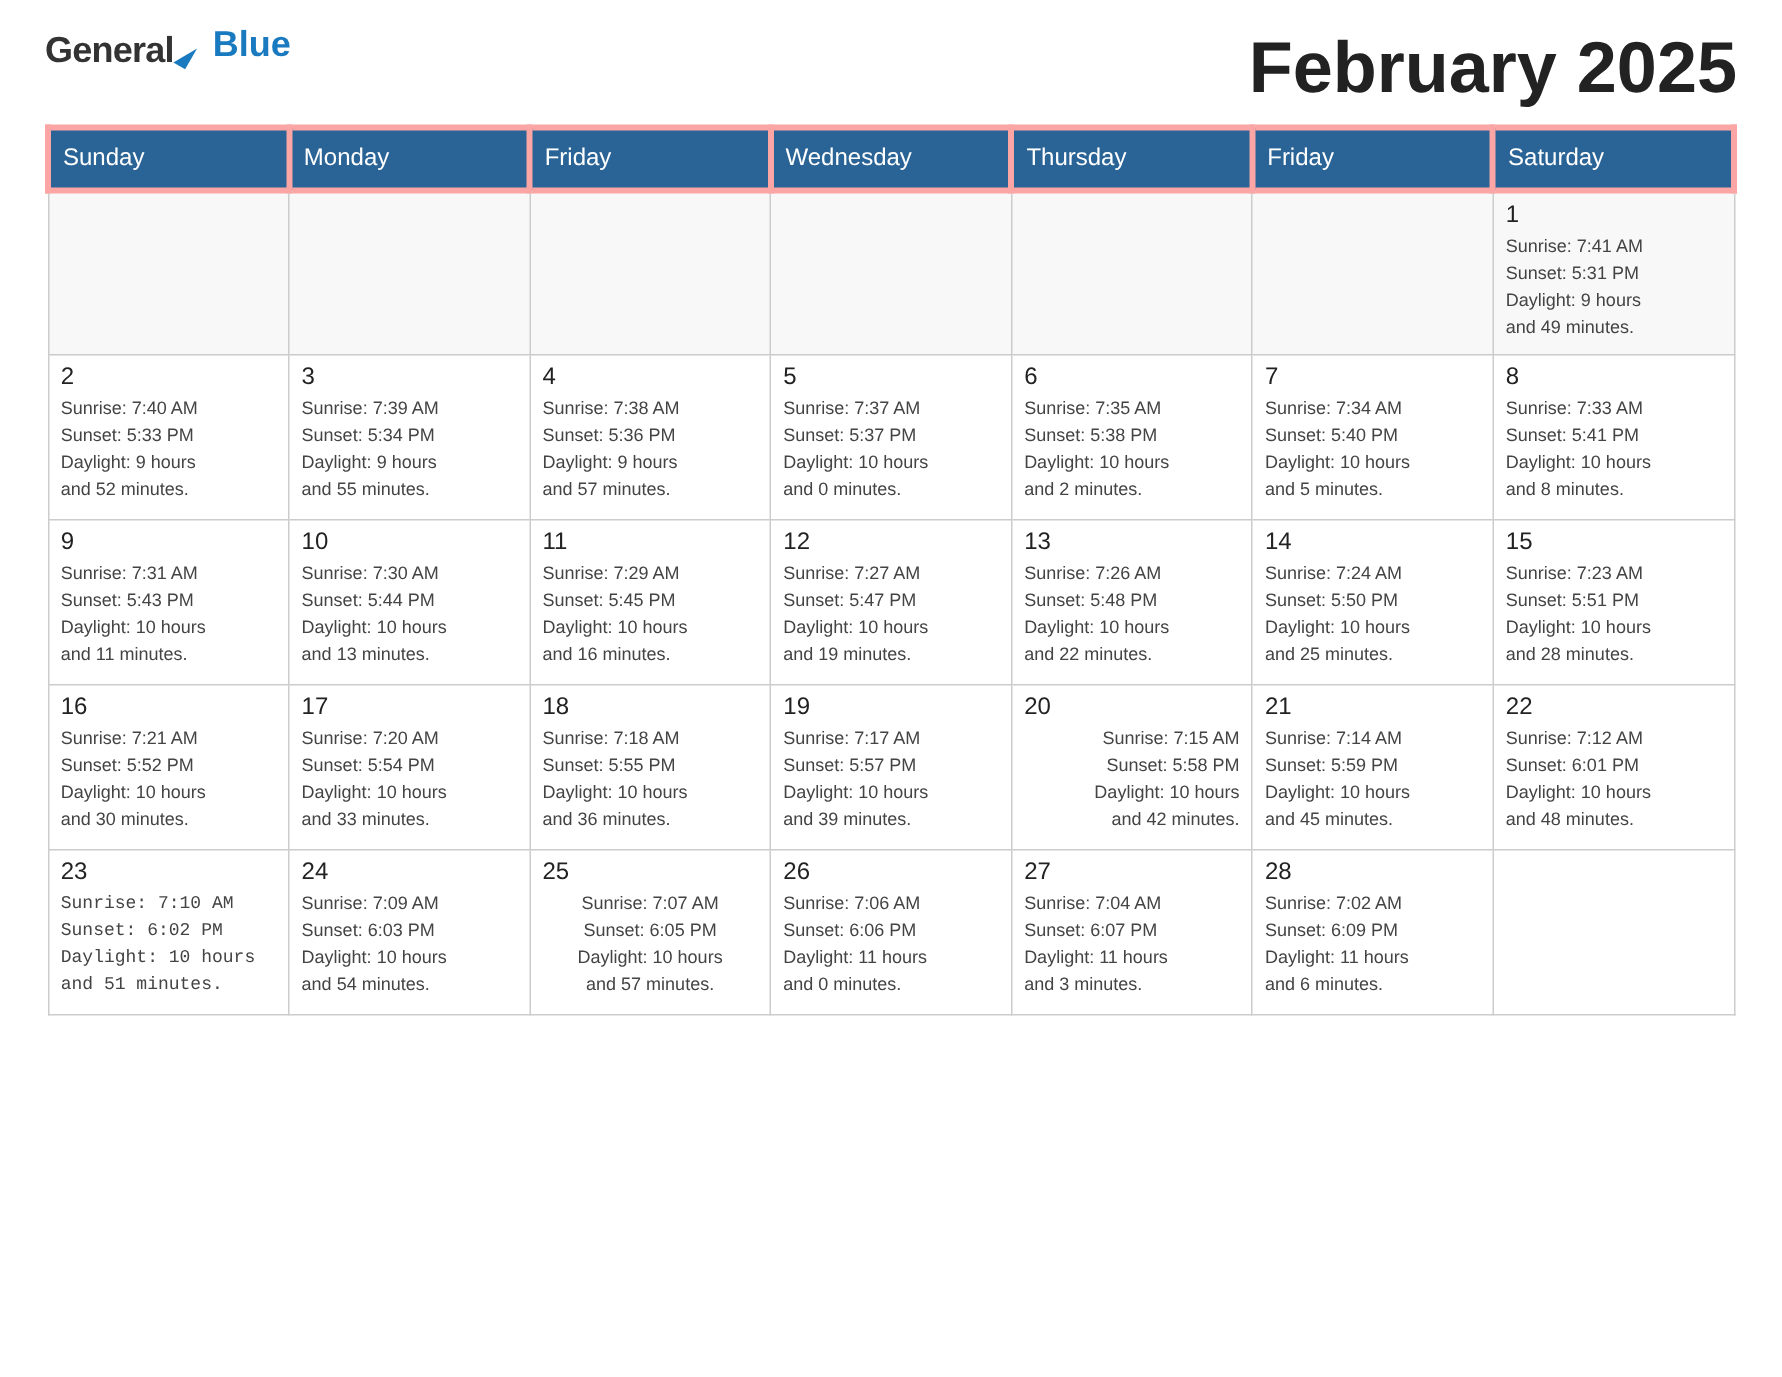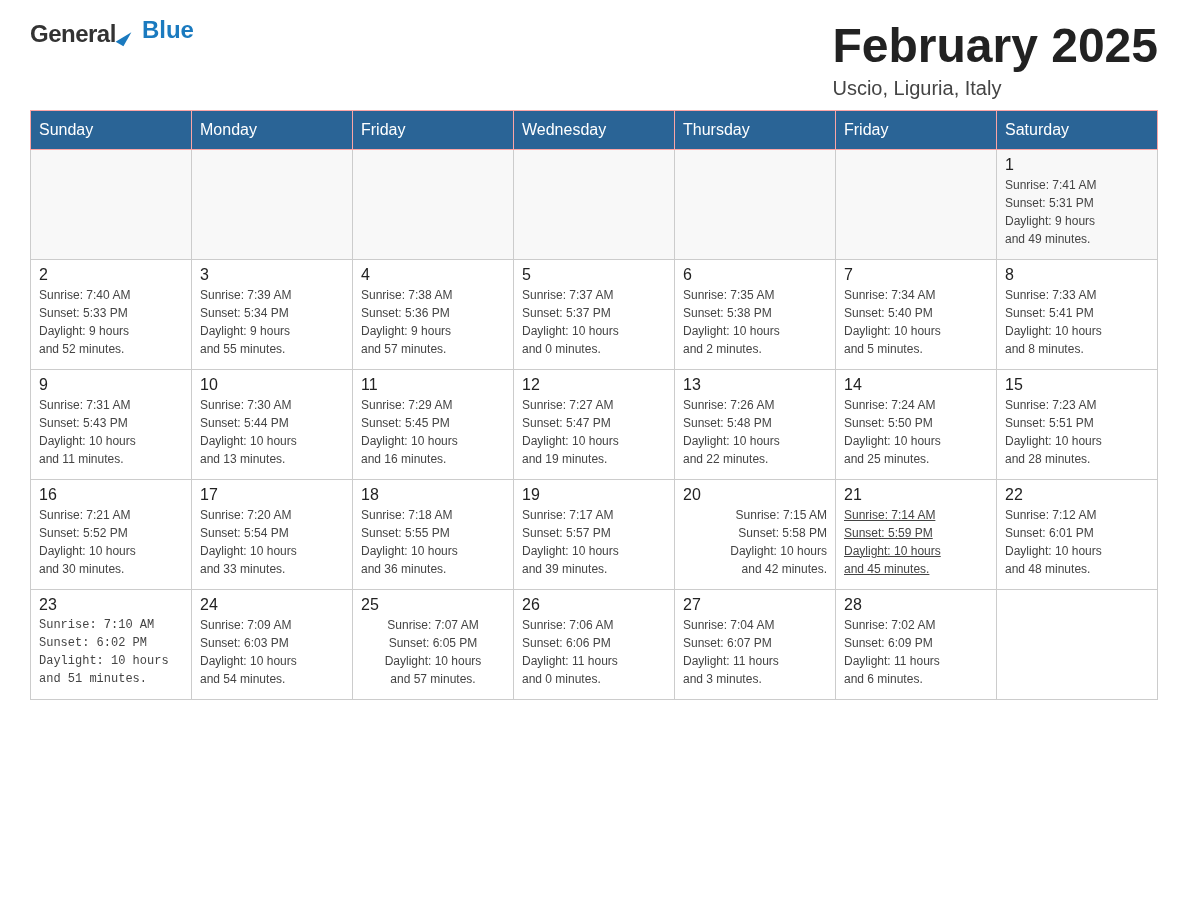--- a/index.html
+++ b/index.html
@@ -35,21 +35,21 @@
       border-collapse: collapse;
       table-layout: fixed;
     }
     thead tr th {
       background-color: #2a6496;
       color: #fff;
       padding: 10px 8px;
       font-size: 16px;
       font-weight: normal;
       text-align: left;
-      border: 1px solid #fca5a5;
+      border: 4px solid #fca5a5;
     }
     tbody tr td {
       vertical-align: top;
       padding: 6px 8px;
       border: 1px solid #ccc;
       height: 110px;
       font-size: 12.5px;
       color: #333;
     }
     tbody tr td .day-num {
@@ -92,21 +92,20 @@
     <div class="logo-line1">
       <span style="font-size:24px;font-weight:bold;color:#333;letter-spacing:-0.5px;">General</span>
       <span style="display:inline-block;width:0;height:0;border-left:9px solid transparent;border-right:0px solid transparent;border-bottom:16px solid #1a7abf;margin-left:3px;margin-top:6px;transform:rotate(30deg);"></span>
     </div>
     <div class="logo-line2">
       <span style="font-size:24px;font-weight:bold;color:#1a7abf;margin-left:2px;">Blue</span>
     </div>
   </div>
   <div class="title-area">
     <div class="month-title">February 2025</div>
-    <div class="location">Uscio, Liguria, Italy</div>
   </div>
 </div>
 
 <table>
   <thead>
     <tr id="header-row">
     <th>Sunday</th>
         <th>Monday</th>
         <th>Friday</th>
         <th>Wednesday</th>
@@ -264,21 +263,21 @@
         </td>
         <td>
           <span class="day-num">20</span>
           <div class="day-info" style="white-space: pre-line; text-align: right;">Sunrise: 7:15 AM
 Sunset: 5:58 PM
 Daylight: 10 hours
 and 42 minutes.</div>
         </td>
         <td>
           <span class="day-num">21</span>
-          <div class="day-info" style="white-space: pre-line; text-decoration: underline;">Sunrise: 7:14 AM
+          <div class="day-info" style="white-space: pre-line;">Sunrise: 7:14 AM
 Sunset: 5:59 PM
 Daylight: 10 hours
 and 45 minutes.</div>
         </td>
         <td>
           <span class="day-num">22</span>
           <div class="day-info" style="white-space: pre-line;">Sunrise: 7:12 AM
 Sunset: 6:01 PM
 Daylight: 10 hours
 and 48 minutes.</div>

